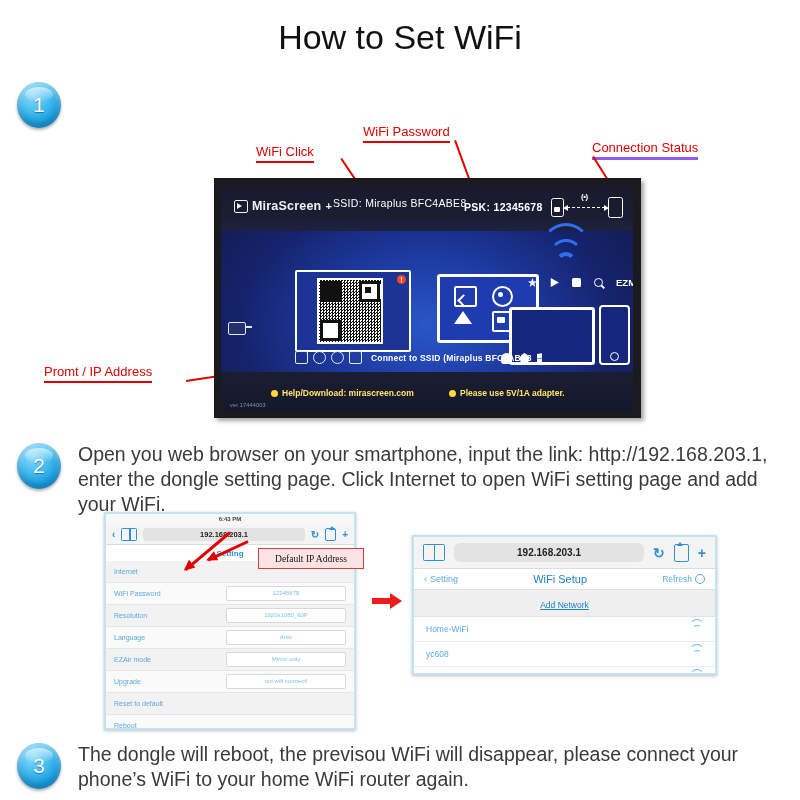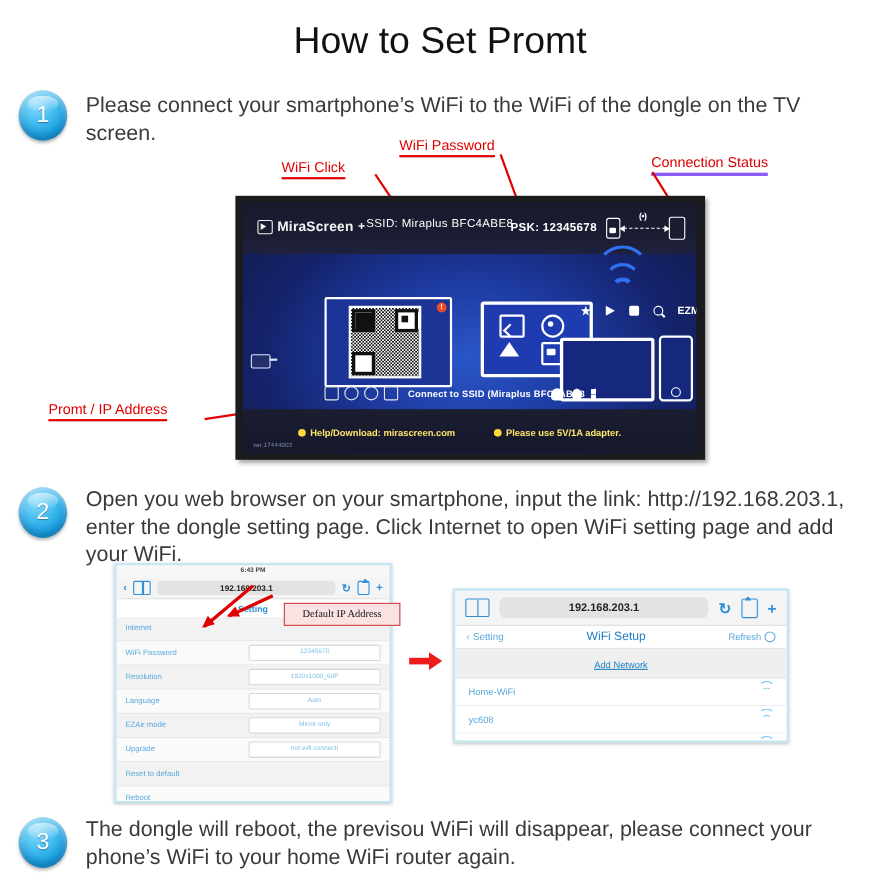--- a/index.html
+++ b/index.html
@@ -291,26 +291,25 @@
   .red-arrow::after{
     content:"";position:absolute;right:-2px;top:50%;transform:translateY(-50%);
     width:0;height:0;border-top:5px solid transparent;border-bottom:5px solid transparent;border-left:11px solid #e00000;
   }
 </style>
 </head>
 <body>
 
 <div id="page">
 
-  <div class="title">How to Set Promt</div>
+  <div class="title">How to Set WiFi</div>
 
   <div class="badge" style="left:17px;top:82px;">
     <span>1</span>
   </div>
-  <div class="step-text" style="left:78px;top:84px;width:710px;">Please connect your smartphone’s WiFi to the WiFi  of the dongle on the TV screen.</div>
 
   <div class="anno ul" style="left:256px;top:144px;">WiFi Click</div>
   <div class="leader" style="left:342px;top:158px;width:58px;transform:rotate(56deg);"></div>
 
   <div class="anno ul" style="left:363px;top:124px;">WiFi Password</div>
   <div class="leader" style="left:456px;top:140px;width:72px;transform:rotate(70deg);"></div>
 
   <div class="anno ul-blue" style="left:592px;top:140px;">Connection Status</div>
   <div class="leader" style="left:594px;top:156px;width:46px;transform:rotate(58deg);"></div>
 

